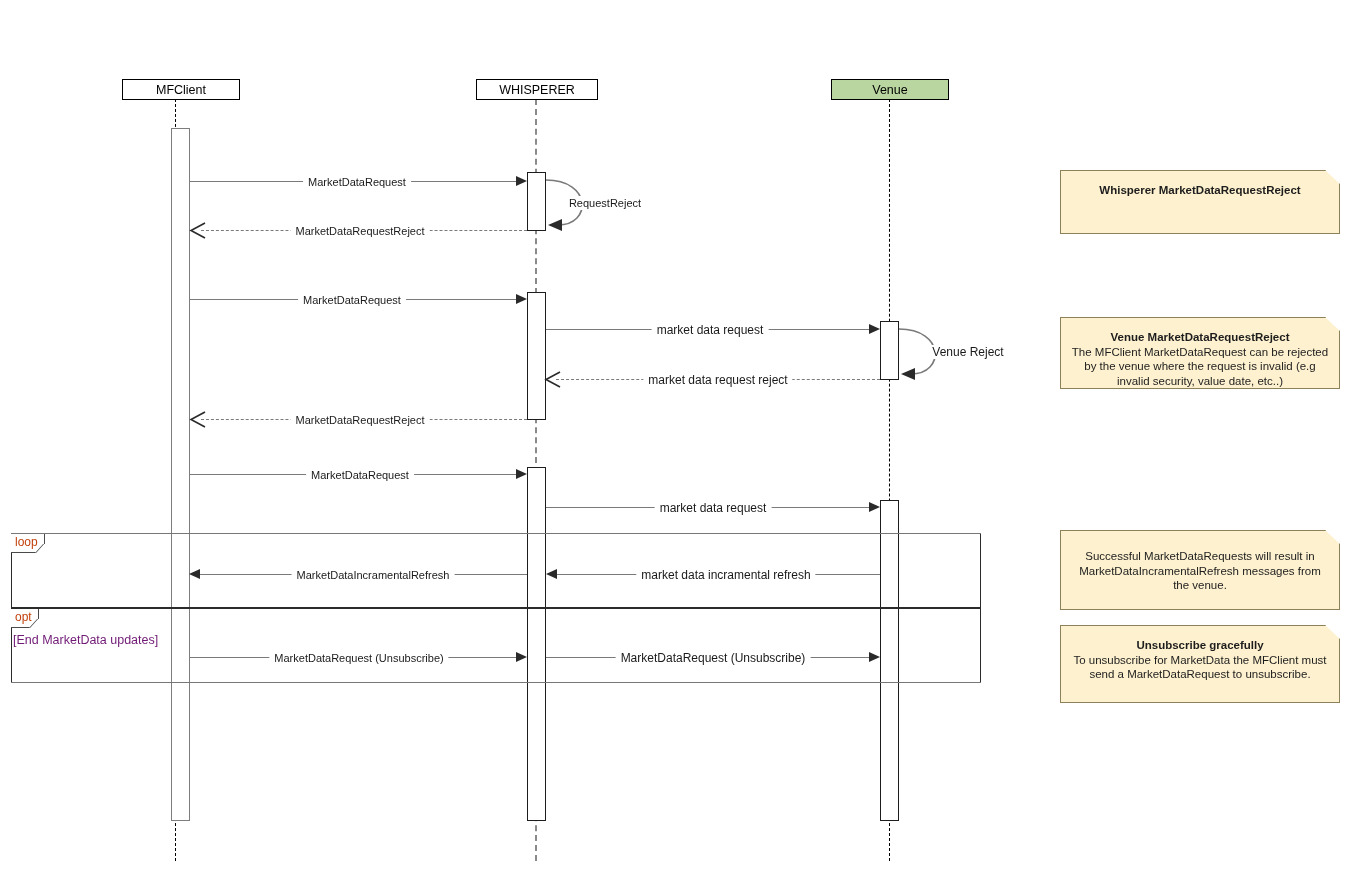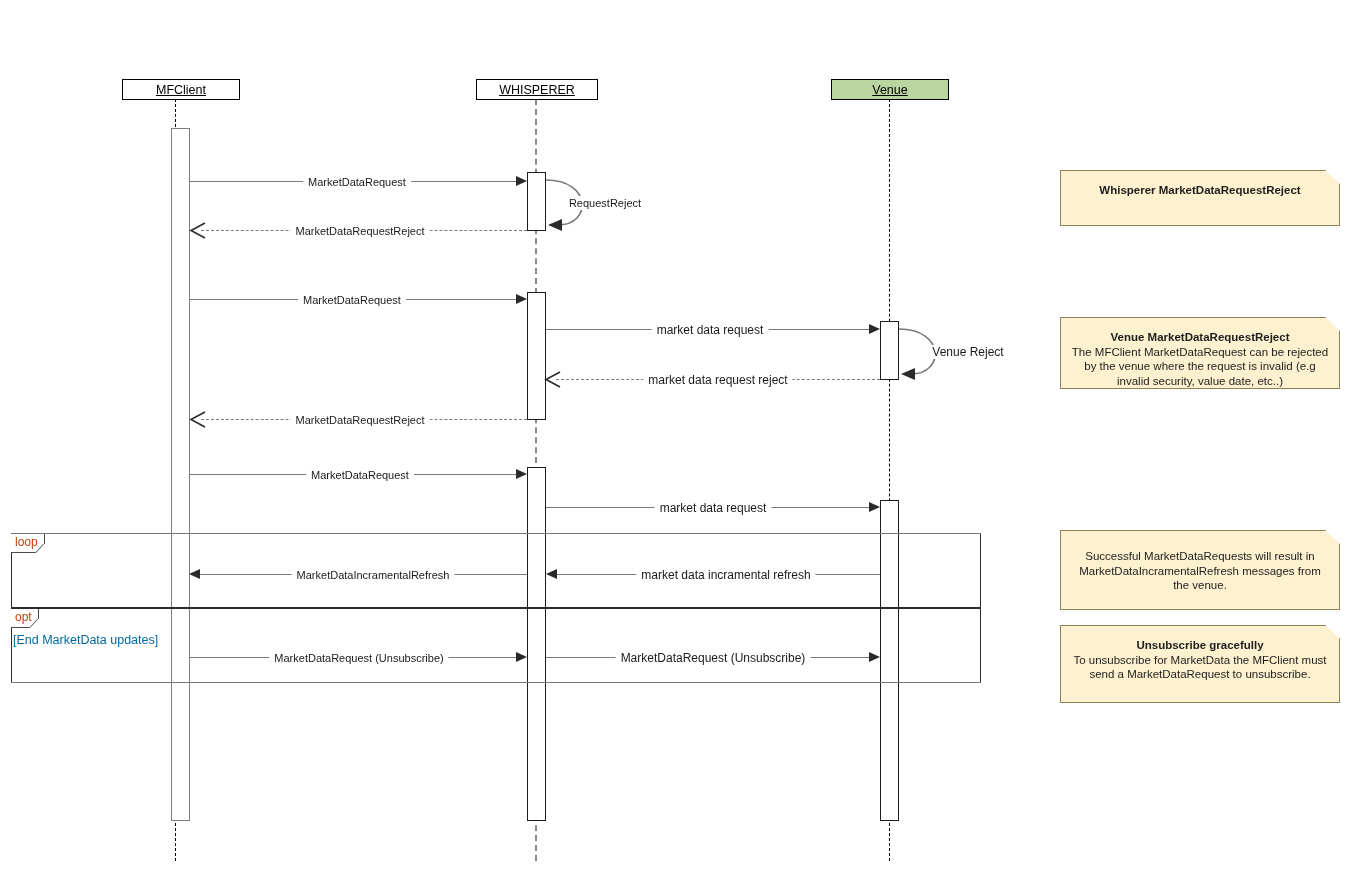--- a/index.html
+++ b/index.html
@@ -21,21 +21,21 @@
     box-sizing: border-box;
     border: 1px solid #000000;
     background: #ffffff;
     text-align: center;
     font-size: 12.5px;
     color: #000000;
     line-height: 20px;
     height: 21px;
     white-space: nowrap;
   }
-  .actor-box .nm { text-decoration: underline; }
+  .actor-box .nm { }
   .actor-box.green { background: #b9d6a1; }
 
   
   .lifeline {
     position: absolute;
     width: 0;
     border-left: 1px dashed #000000;
   }
   .lifeline.gray { border-left: 2px dashed #8a8a8a; }
 
@@ -121,21 +121,21 @@
     right: -1px; bottom: -1px;
     width: 9px; height: 9px;
     background: #ffffff;
     border-left: 1.4px solid #4a4a4a;
     transform: skewX(-42deg);
     transform-origin: bottom right;
   }
   .frag-guard {
     position: absolute;
     font-size: 12.5px;
-    color: #0369a1;
+    color: #701a75;
     white-space: nowrap;
     line-height: 14px;
   }
 
   
   .note {
     position: absolute;
     box-sizing: border-box;
     background: #fdf1cf;
     border: 1px solid #8d8159;
@@ -254,21 +254,21 @@
   <div class="msg-label small" style="left:726px; top:575px;">market data incramental refresh</div>
 
   <div class="msg-line" style="left:190px; top:657px; width:326px;"></div>
   <div class="arrow-head right" style="left:516px; top:652px;"></div>
   <div class="msg-label" style="left:359px; top:658px;">MarketDataRequest (Unsubscribe)</div>
 
   <div class="msg-line" style="left:546px; top:657px; width:324px;"></div>
   <div class="arrow-head right" style="left:869px; top:652px;"></div>
   <div class="msg-label small" style="left:713px; top:658px;">MarketDataRequest (Unsubscribe)</div>
 
-  <div class="note" style="left:1060px; top:170px; width:280px; height:56px;">
+  <div class="note" style="left:1060px; top:170px; width:280px; height:64px;">
     <span class="foldmask"></span>
     <span class="ntitle">Whisperer MarketDataRequestReject</span>
   </div>
 
   <div class="note" style="left:1060px; top:317px; width:280px; height:72px;">
     <span class="foldmask"></span>
     <span class="ntitle">Venue MarketDataRequestReject</span>
     <span class="nbody">The MFClient MarketDataRequest can be rejected by the venue where the request is invalid (e.g invalid security, value date, etc..)</span>
   </div>
 

